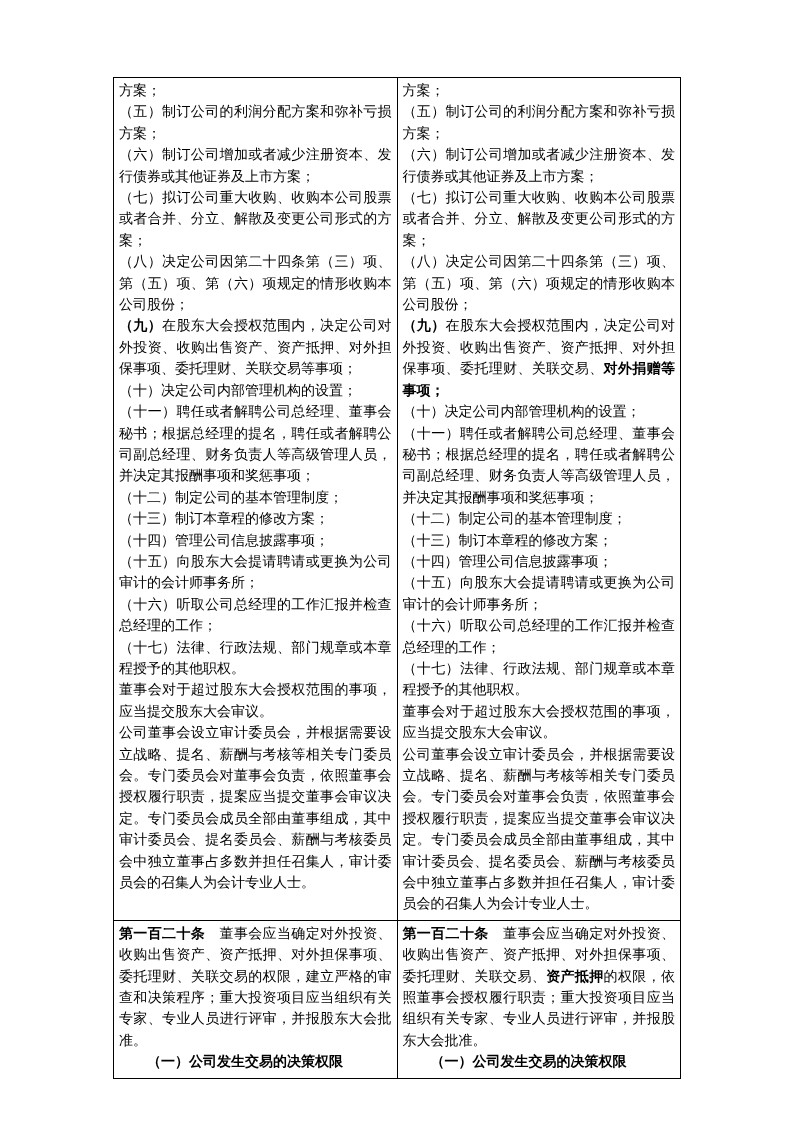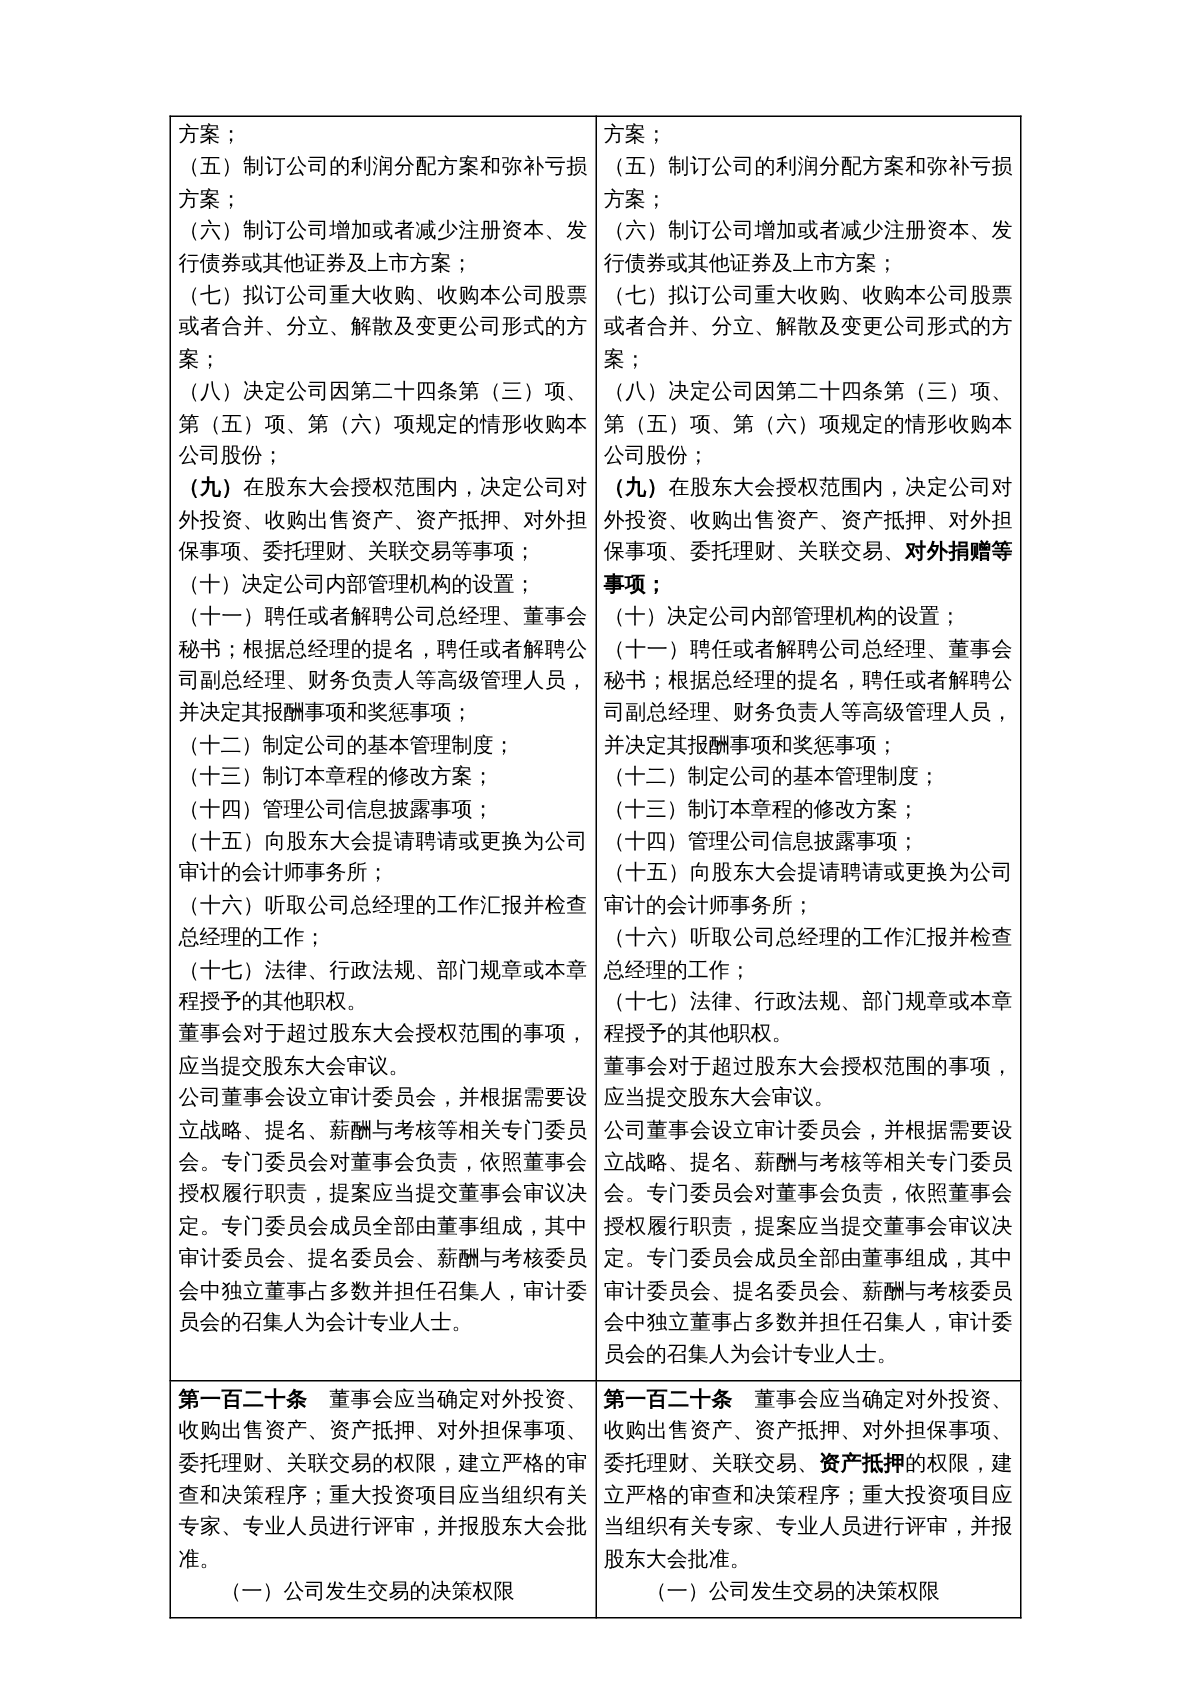--- a/index.html
+++ b/index.html
@@ -34,20 +34,21 @@
     font-size: 14px;
     line-height: 21.4px;
   }
   table.doc p {
     text-align: justify;
     text-justify: inter-ideograph;
     word-break: break-all;
   }
   table.doc p.indent {
     text-indent: 2em;
+    font-weight: bold;
   }
   .b { font-weight: bold; }
 </style>
 </head>
 <body>
 
 <div class="page">
   <table class="doc">
     <tbody>
         <tr>
@@ -87,19 +88,19 @@
             <p><span>董事会对于超过股东大会授权范围的事项，应当提交股东大会审议。</span></p>
             <p><span>公司董事会设立审计委员会，并根据需要设立战略、提名、薪酬与考核等相关专门委员会。专门委员会对董事会负责，依照董事会授权履行职责，提案应当提交董事会审议决定。专门委员会成员全部由董事组成，其中审计委员会、提名委员会、薪酬与考核委员会中独立董事占多数并担任召集人，审计委员会的召集人为会计专业人士。</span></p>
           </td>
         </tr>
         <tr>
           <td>
             <p><span class="b">第一百二十条</span><span>　董事会应当确定对外投资、收购出售资产、资产抵押、对外担保事项、委托理财、关联交易的权限，建立严格的审查和决策程序；重大投资项目应当组织有关专家、专业人员进行评审，并报股东大会批准。</span></p>
             <p class="indent"><span>（一）公司发生交易的决策权限</span></p>
           </td>
           <td>
-            <p><span class="b">第一百二十条</span><span>　董事会应当确定对外投资、收购出售资产、资产抵押、对外担保事项、委托理财、关联交易、</span><span class="b">资产抵押</span><span>的权限，建立严格的审查和决策程序；重大投资项目应当组织有关专家、专业人员进行评审，并报股东大会批准。</span></p>
+            <p><span class="b">第一百二十条</span><span>　董事会应当确定对外投资、收购出售资产、资产抵押、对外担保事项、委托理财、关联交易、</span><span class="b">资产抵押</span><span>的权限，依照董事会授权履行职责；重大投资项目应当组织有关专家、专业人员进行评审，并报股东大会批准。</span></p>
             <p class="indent"><span>（一）公司发生交易的决策权限</span></p>
           </td>
         </tr>
       </tbody>
   </table>
 </div>
 
 </body></html>

